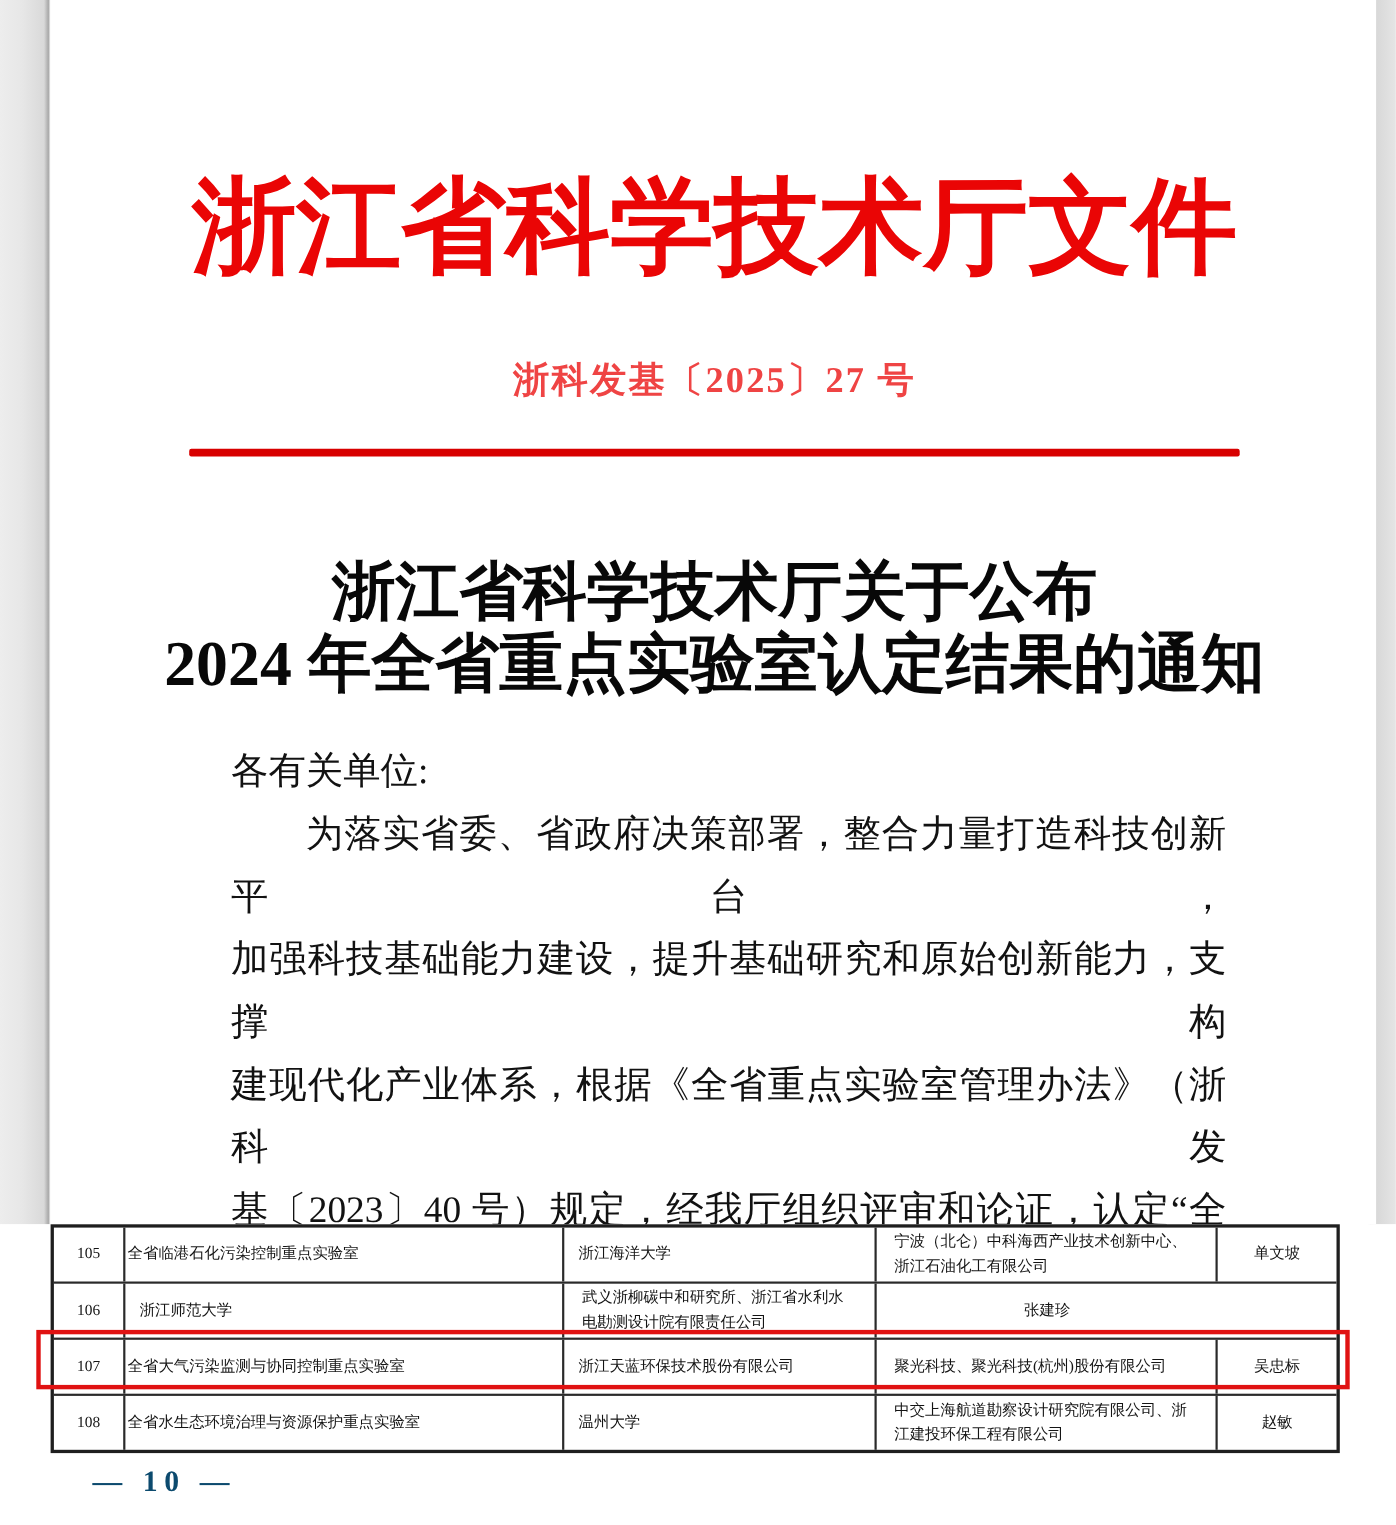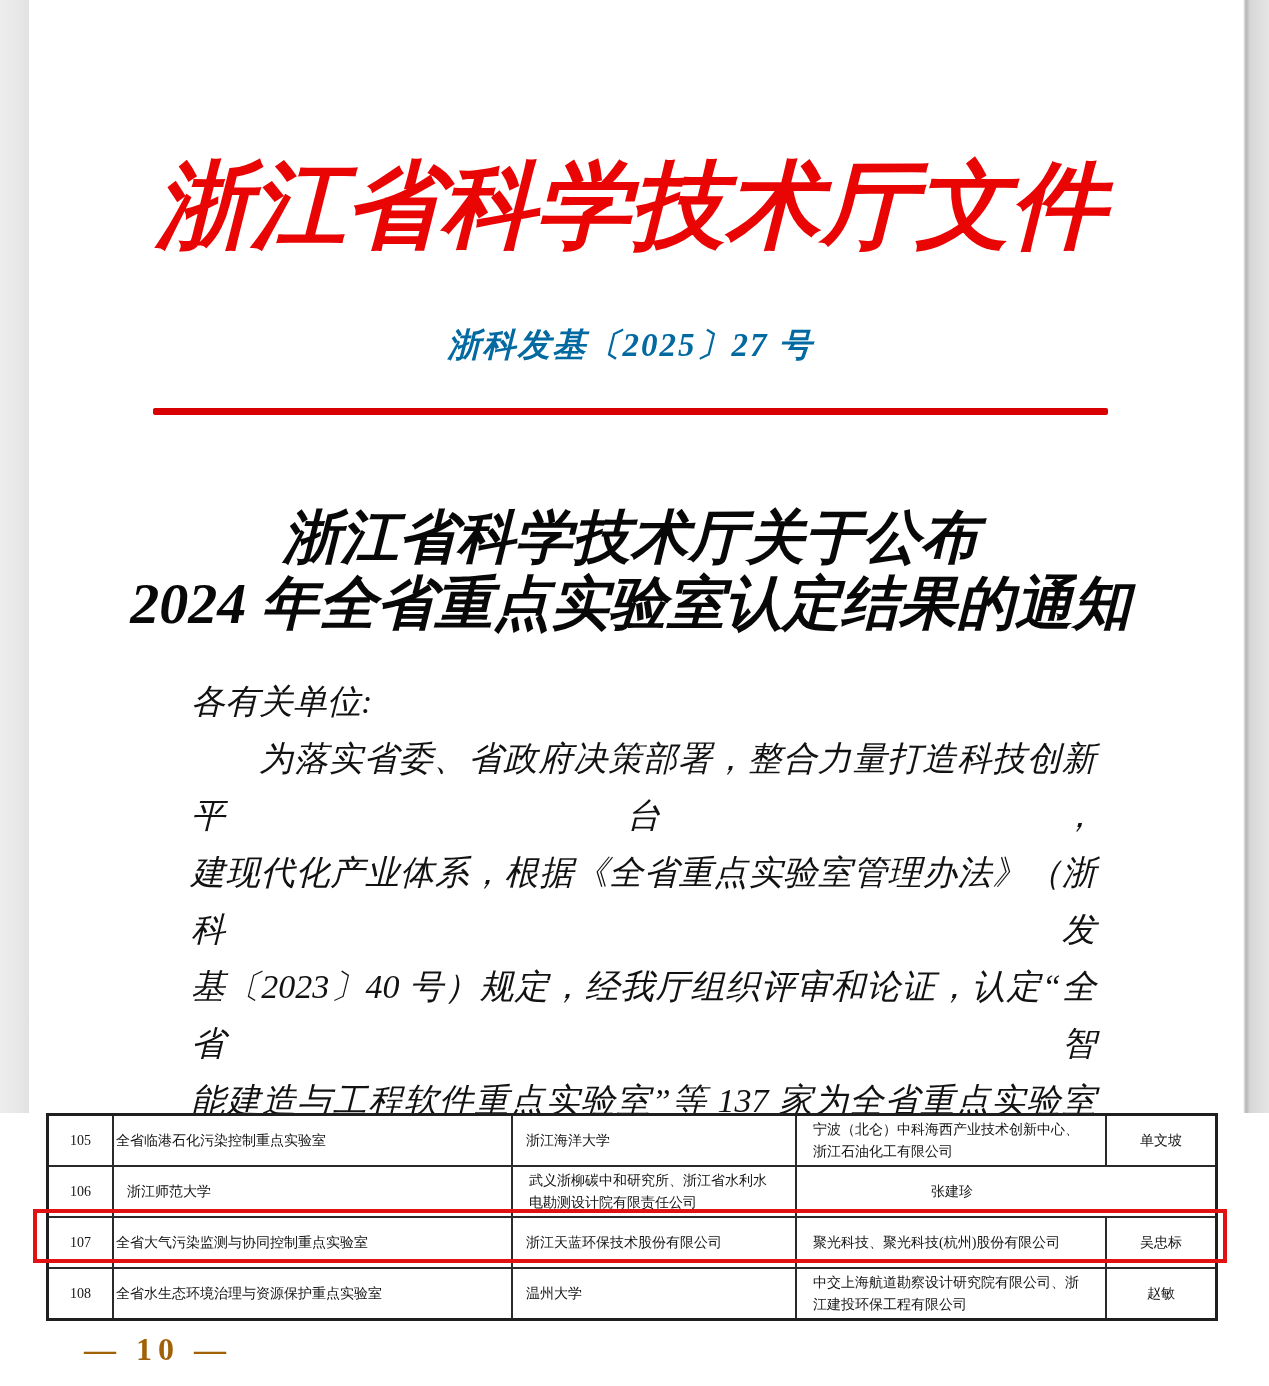--- a/index.html
+++ b/index.html
@@ -9,35 +9,34 @@
     color:#1a1a1a;
   }
   
   .doc-area{
     position:relative;width:1269px;height:1113px;
     background:linear-gradient(to right,
       #ededed 0px,#e7e7e7 20px,#d9d9d9 40px,#a9a9a9 44px,
       #ffffff 46px,#ffffff 1243px,#b5b5b5 1246px,#d7d7d7 1250px,#e5e5e5 1269px);
   }
   .page{
-    position:absolute;left:29px;top:0;width:1203px;height:1113px;
+    position:absolute;left:48px;top:0;width:1203px;height:1113px;
     background:#ffffff;
-    font-style:italic;
   }
   .red-title{
     margin:152px 0 0 0;
     text-align:center;
     font-size:95px;line-height:1.15;font-weight:bold;
     color:#ea0505;
     white-space:nowrap;
   }
   .doc-number{
     margin-top:62px;
     text-align:center;
-    font-size:33px;font-weight:bold;color:#0369a1;
+    font-size:33px;font-weight:bold;color:#ef4444;
     letter-spacing:2px;
   }
   .red-rule{
     width:955px;height:7px;margin:40px auto 0 auto;
     background:#d80000;border-radius:2px;
   }
   .notice-title{
     margin-top:90px;
     text-align:center;font-weight:bold;color:#080808;
     font-size:58px;line-height:66px;
@@ -84,39 +83,40 @@
   .tcell.partners{padding:2px 16px;}
   .highlight-box{
     position:absolute;left:33px;top:96px;
     width:1194px;height:54px;
     border:4px solid #e01212;
     box-sizing:border-box;
     pointer-events:none;
   }
   .page-number{
     position:absolute;left:84px;top:218px;
-    font-size:32px;color:#a16207;letter-spacing:6px;
+    font-size:27px;color:#0c4a6e;letter-spacing:6px;
     font-weight:bold;
   }
 </style>
 </head>
 <body>
 
 <div class="doc-area">
   <div class="page">
     <h1 class="red-title">浙江省科学技术厅文件</h1>
     <div class="doc-number">浙科发基〔2025〕27 号</div>
     <div class="red-rule"></div>
     <div class="notice-title">
       <div>浙江省科学技术厅关于公布</div>
       <div>2024 年全省重点实验室认定结果的通知</div>
     </div>
     <div class="body-text">
       <div class="bline salutation">各有关单位:</div>
       <div class="bline first">为落实省委、省政府决策部署，整合力量打造科技创新平台，</div>
+      <div class="bline">加强科技基础能力建设，提升基础研究和原始创新能力，支撑构</div>
       <div class="bline">建现代化产业体系，根据《全省重点实验室管理办法》（浙科发</div>
       <div class="bline">基〔2023〕40 号）规定，经我厅组织评审和论证，认定“全省智</div>
       <div class="bline">能建造与工程软件重点实验室”等 137 家为全省重点实验室（以</div>
       <div class="bline last">下简称“实验室”）。现将有关事项通知如下:</div>
     </div>
   </div>
 </div>
 
 <div class="table-area">
   <div class="reg-table">

